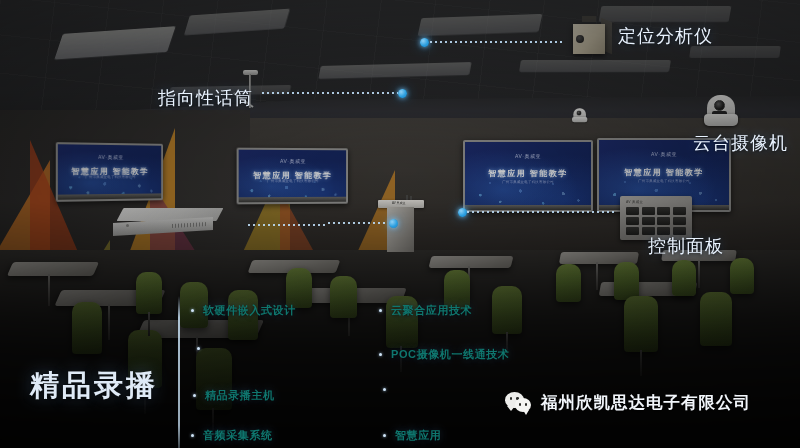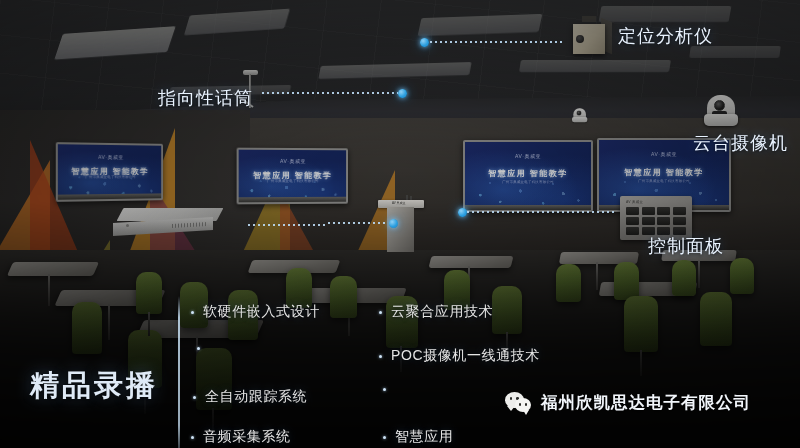--- a/index.html
+++ b/index.html
@@ -273,21 +273,21 @@
   
   .main-title {
     position:absolute; left:30px; top:366px;
     font-size:29px; font-weight:bold; letter-spacing:3px;
     color:#dfeaf6;
     text-shadow:0 2px 6px rgba(0,0,0,.95), 0 0 16px rgba(130,190,255,.30);
   }
   .bullets { position:absolute; }
   .bul {
     position:absolute; display:flex; align-items:center; gap:9px;
-    color:#e5e5e5; font-size:14px; font-weight:normal; letter-spacing:.6px;
+    color:#0f766e; font-size:11px; font-weight:bold; letter-spacing:.6px;
     text-shadow:0 1px 4px rgba(0,0,0,.95), 0 0 9px rgba(120,180,255,.28);
     white-space:nowrap;
   }
   .bul .pt {
     width:3px; height:3px; border-radius:50%; background:#cfe3f5;
     box-shadow:0 0 3px rgba(180,220,255,.8); flex:0 0 auto;
   }
 
   
   .footer { position:absolute; left:505px; top:392px; display:flex; align-items:center; gap:9px;font-family:Liberation Mono, monospace; }
@@ -525,21 +525,21 @@
   <div class="bullets">
     <div class="bul" style="left:191px; top:303px;">
       <span class="pt"></span>
       <span>软硬件嵌入式设计</span>
     </div>
     <div class="bul" style="left:197px; top:347px;">
       <span class="pt"></span>
     </div>
     <div class="bul" style="left:193px; top:388px;">
       <span class="pt"></span>
-      <span>全自动跟踪系统</span>
+      <span>精品录播主机</span>
     </div>
     <div class="bul" style="left:191px; top:428px;">
       <span class="pt"></span>
       <span>音频采集系统</span>
     </div>
 
     <div class="bul" style="left:379px; top:303px;">
       <span class="pt"></span>
       <span>云聚合应用技术</span>
     </div>

